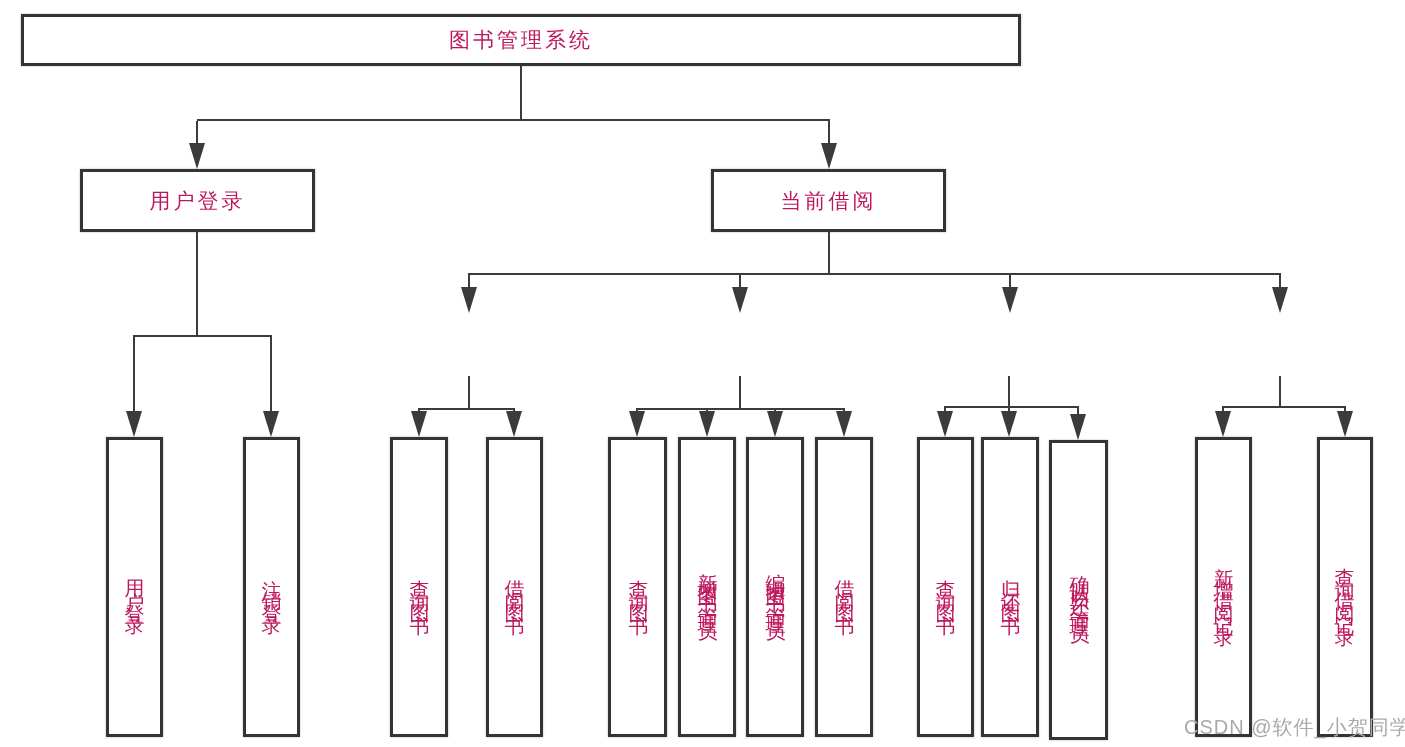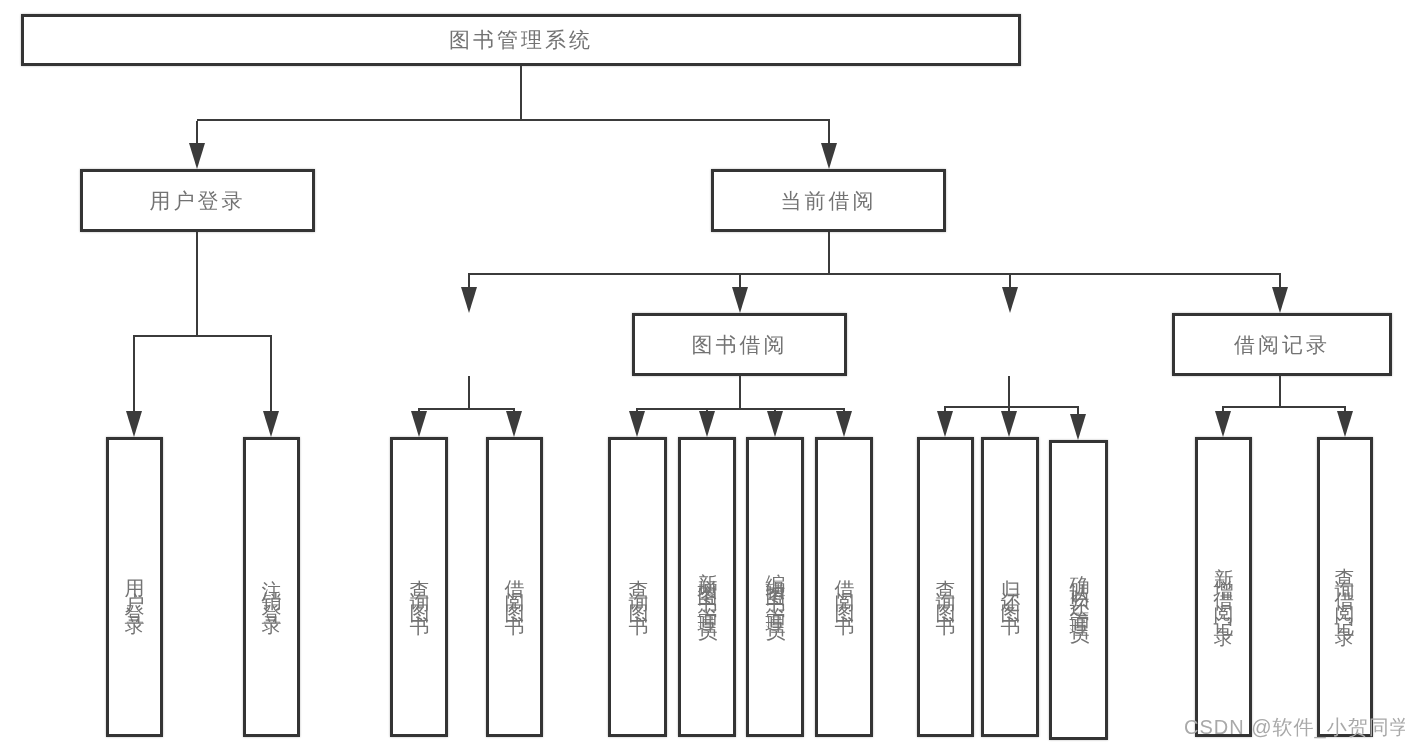--- a/index.html
+++ b/index.html
@@ -10,21 +10,21 @@
     font-family:"Liberation Sans","DejaVu Sans",sans-serif;
     overflow:hidden;
   }
   
   .box{
     position:absolute;
     box-sizing:border-box;
     background:#ffffff;
     border:3px solid #343434;
     box-shadow:0 0 2px rgba(0,0,0,.28);
-    color:#737373;
+    color:#be185d;
     display:flex;align-items:center;justify-content:center;
     text-align:center;
   }
   .h{font-size:21px;letter-spacing:3px;}
   .v{
     display:block;
     writing-mode:vertical-rl;
     text-orientation:mixed;
     text-align:center;
     font-size:20px;
@@ -59,22 +59,20 @@
 </head>
 <body>
 
 <div id="stage">
 
   <div class="box h" style="left:21px;top:14px;width:1000px;height:52px">图书管理系统</div>
 
   <div class="box h" style="left:80px;top:169px;width:235px;height:63px">用户登录</div>
   <div class="box h" style="left:711px;top:169px;width:235px;height:63px">当前借阅</div>
 
-  <div class="box h" style="left:632px;top:313px;width:215px;height:63px">图书借阅</div>
-  <div class="box h" style="left:1172px;top:313px;width:220px;height:63px">借阅记录</div>
 
   <div class="box v" style="left:106px;top:437px;width:57px;height:300px">用户登录</div>
   <div class="box v" style="left:243px;top:437px;width:57px;height:300px">注销登录</div>
 
   <div class="box v" style="left:390px;top:437px;width:58px;height:300px">查询图书</div>
   <div class="box v" style="left:486px;top:437px;width:57px;height:300px">借阅图书</div>
 
   <div class="box v" style="left:608px;top:437px;width:59px;height:300px">查询图书</div>
   <div class="box v v-long" style="left:678px;top:437px;width:58px;height:300px">新增图书（管理员）</div>
   <div class="box v v-long" style="left:746px;top:437px;width:58px;height:300px">编辑图书（管理员）</div>

